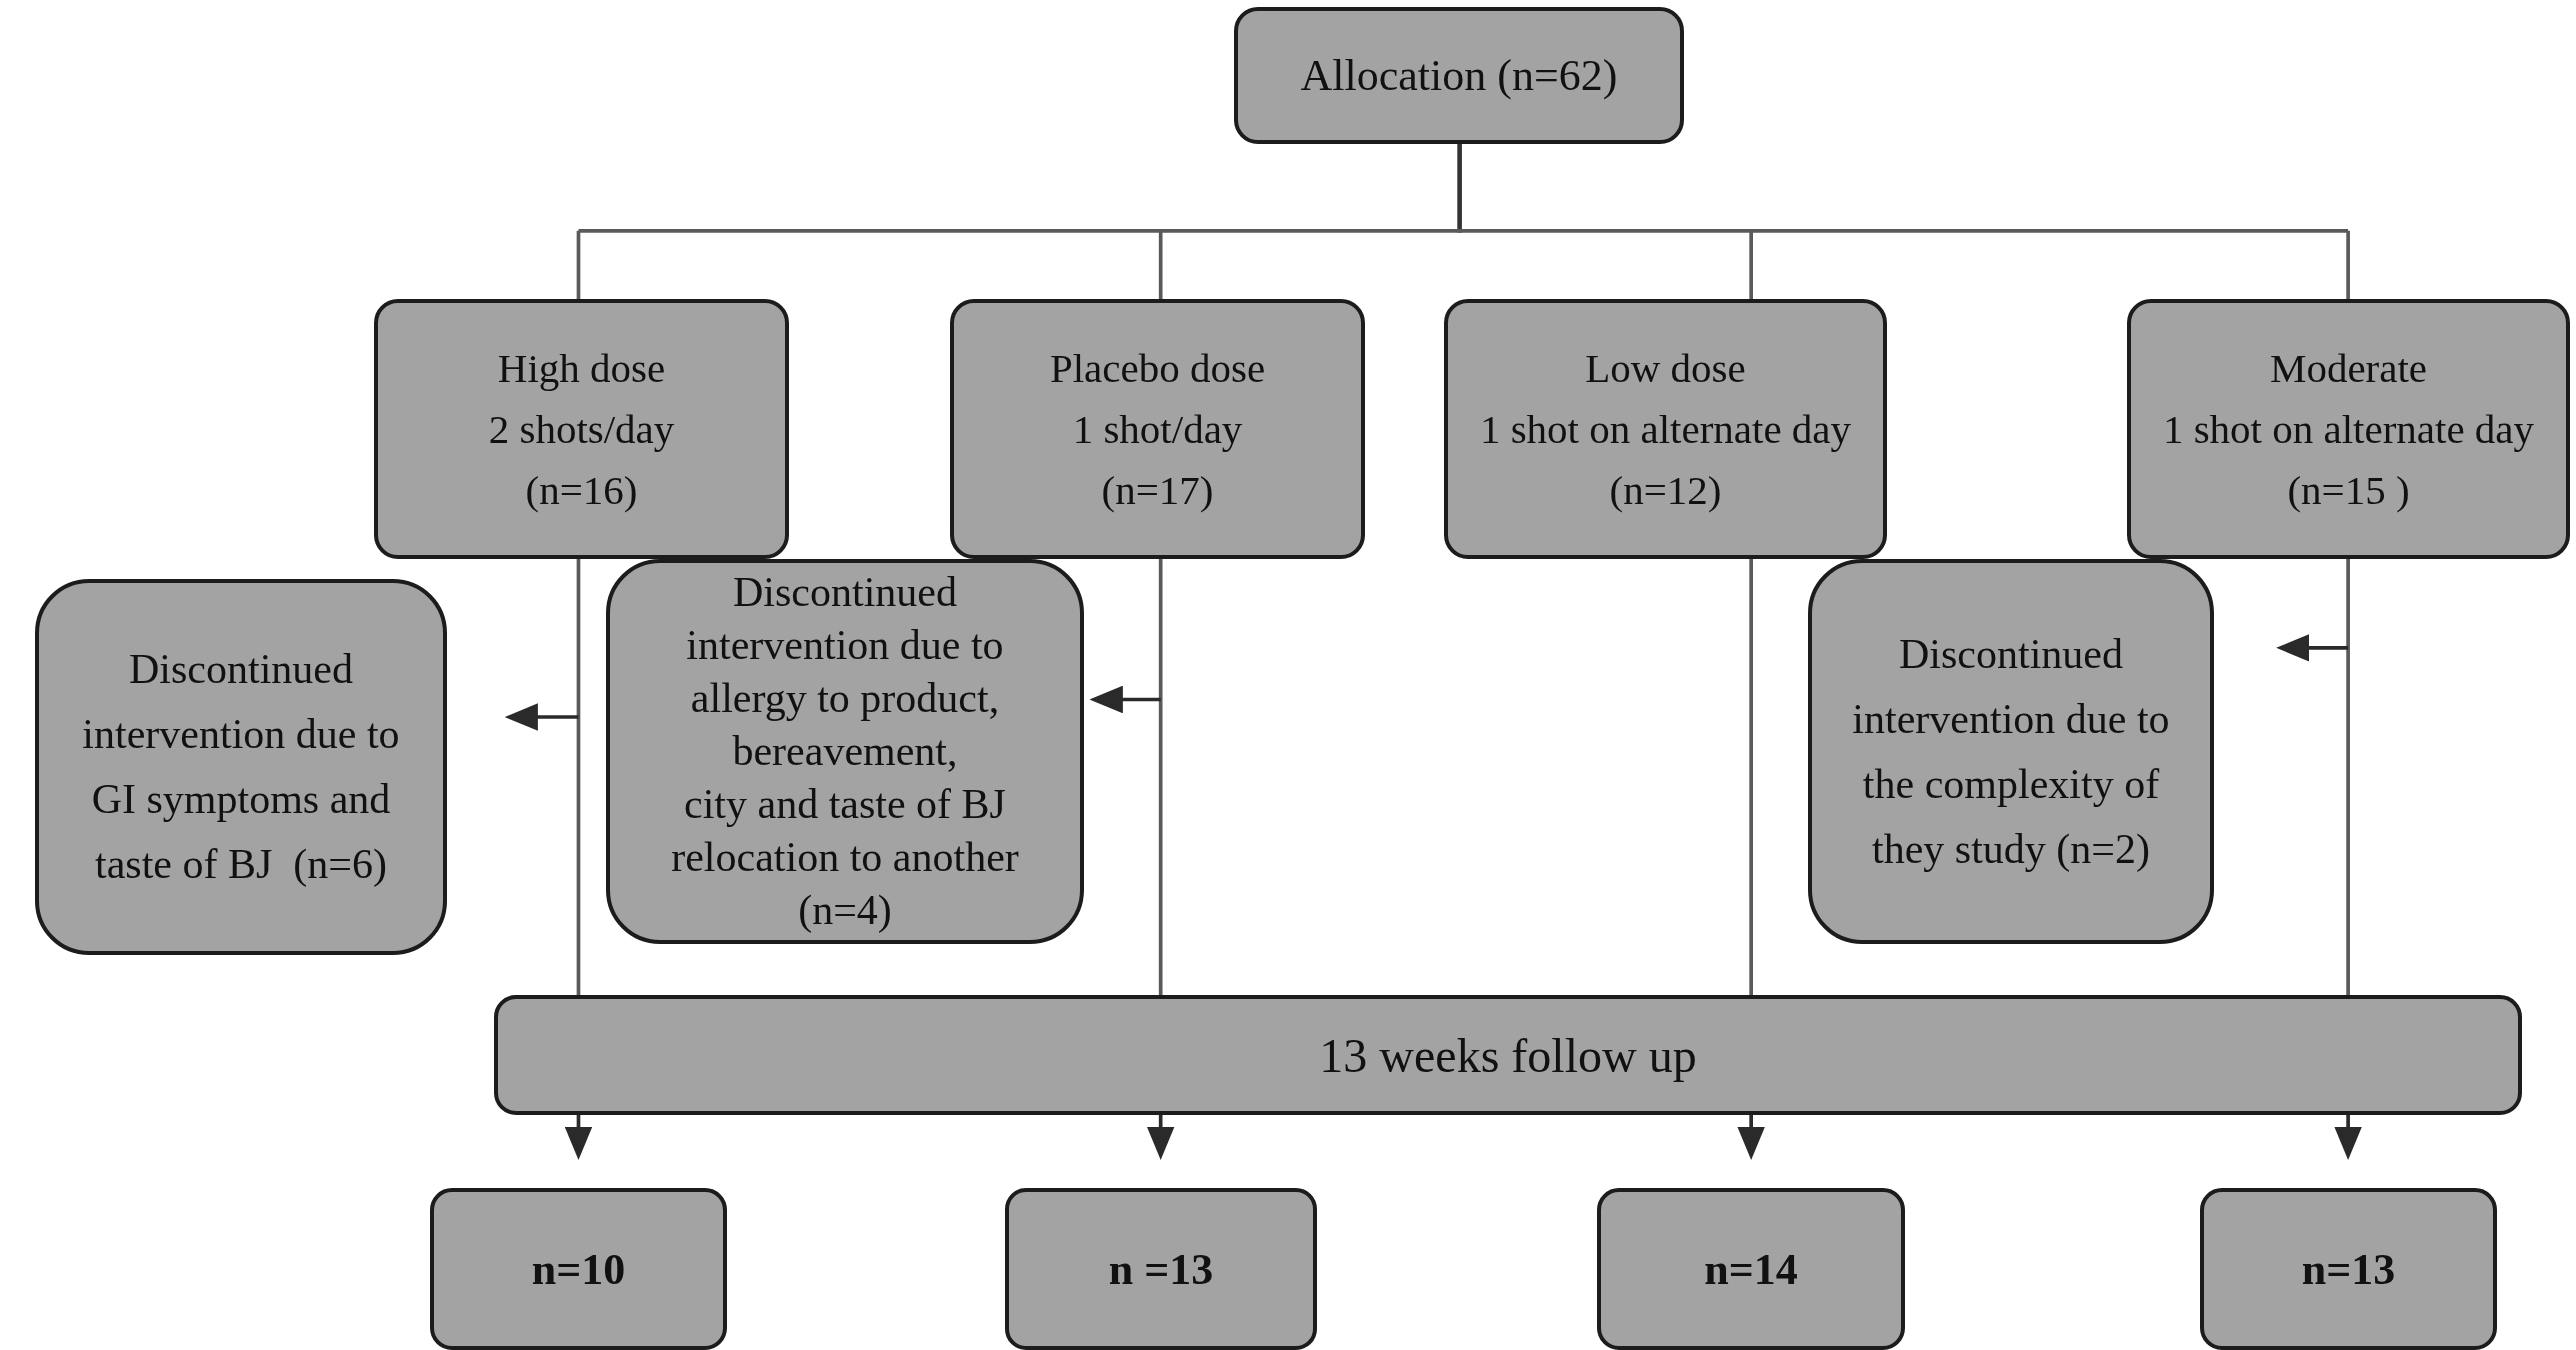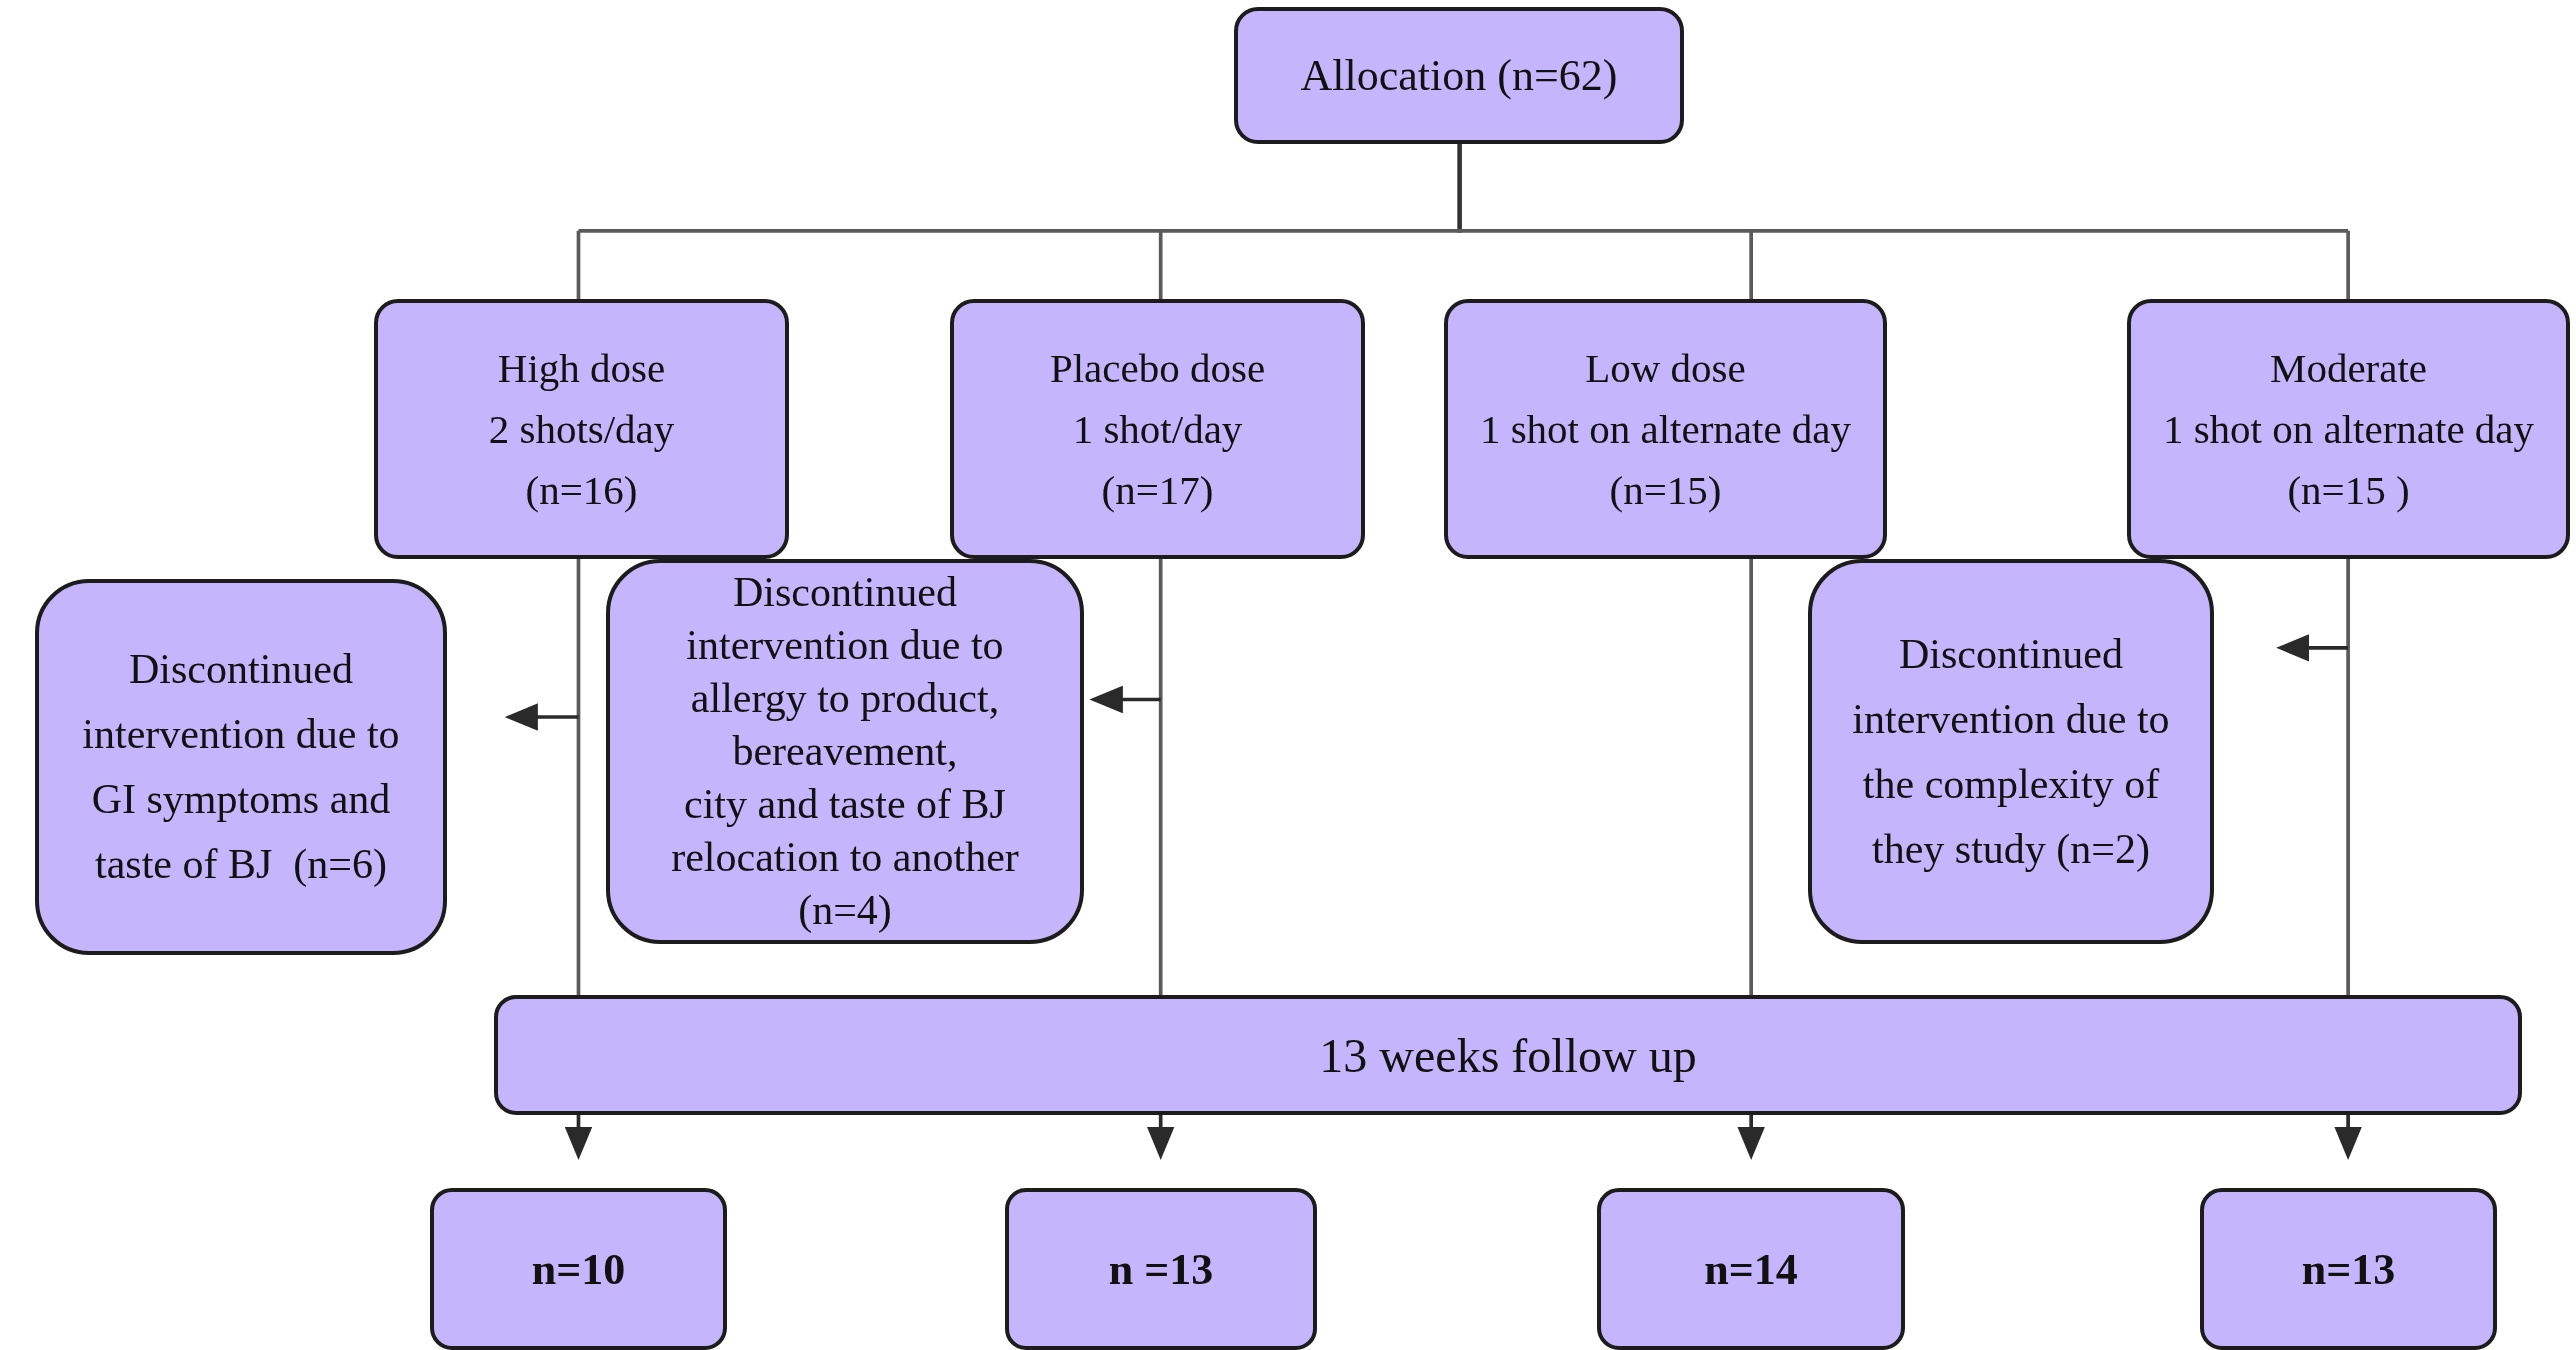--- a/index.html
+++ b/index.html
@@ -18,21 +18,21 @@
   }
   #connectors {
     position: absolute;
     left: 0; top: 0;
     width: 2576px; height: 1351px;
     z-index: 0;
   }
   .box {
     position: absolute;
     box-sizing: border-box;
-    background: #c4b5fd;
+    background: #a3a3a3;
     border: 4.6px solid #1c1c1c;
     border-radius: 24px;
     display: flex;
     flex-direction: column;
     align-items: center;
     justify-content: center;
     text-align: center;
     z-index: 1;
   }
   .allocation-box {
@@ -132,21 +132,21 @@
     <div class="arm-line">(n=16)</div>
   </div>
   <div class="box arm-box" id="arm-moderate">
     <div class="arm-line">Placebo dose</div>
     <div class="arm-line">1 shot/day</div>
     <div class="arm-line">(n=17)</div>
   </div>
   <div class="box arm-box" id="arm-low">
     <div class="arm-line">Low dose</div>
     <div class="arm-line">1 shot on alternate day</div>
-    <div class="arm-line">(n=15)</div>
+    <div class="arm-line">(n=12)</div>
   </div>
   <div class="box arm-box" id="arm-placebo">
     <div class="arm-line">Moderate</div>
     <div class="arm-line">1 shot on alternate day</div>
     <div class="arm-line">(n=15 )</div>
   </div>
 
   <div class="box disc-box" id="disc-high">
     <div class="disc-line">Discontinued</div>
     <div class="disc-line">intervention due to</div>

